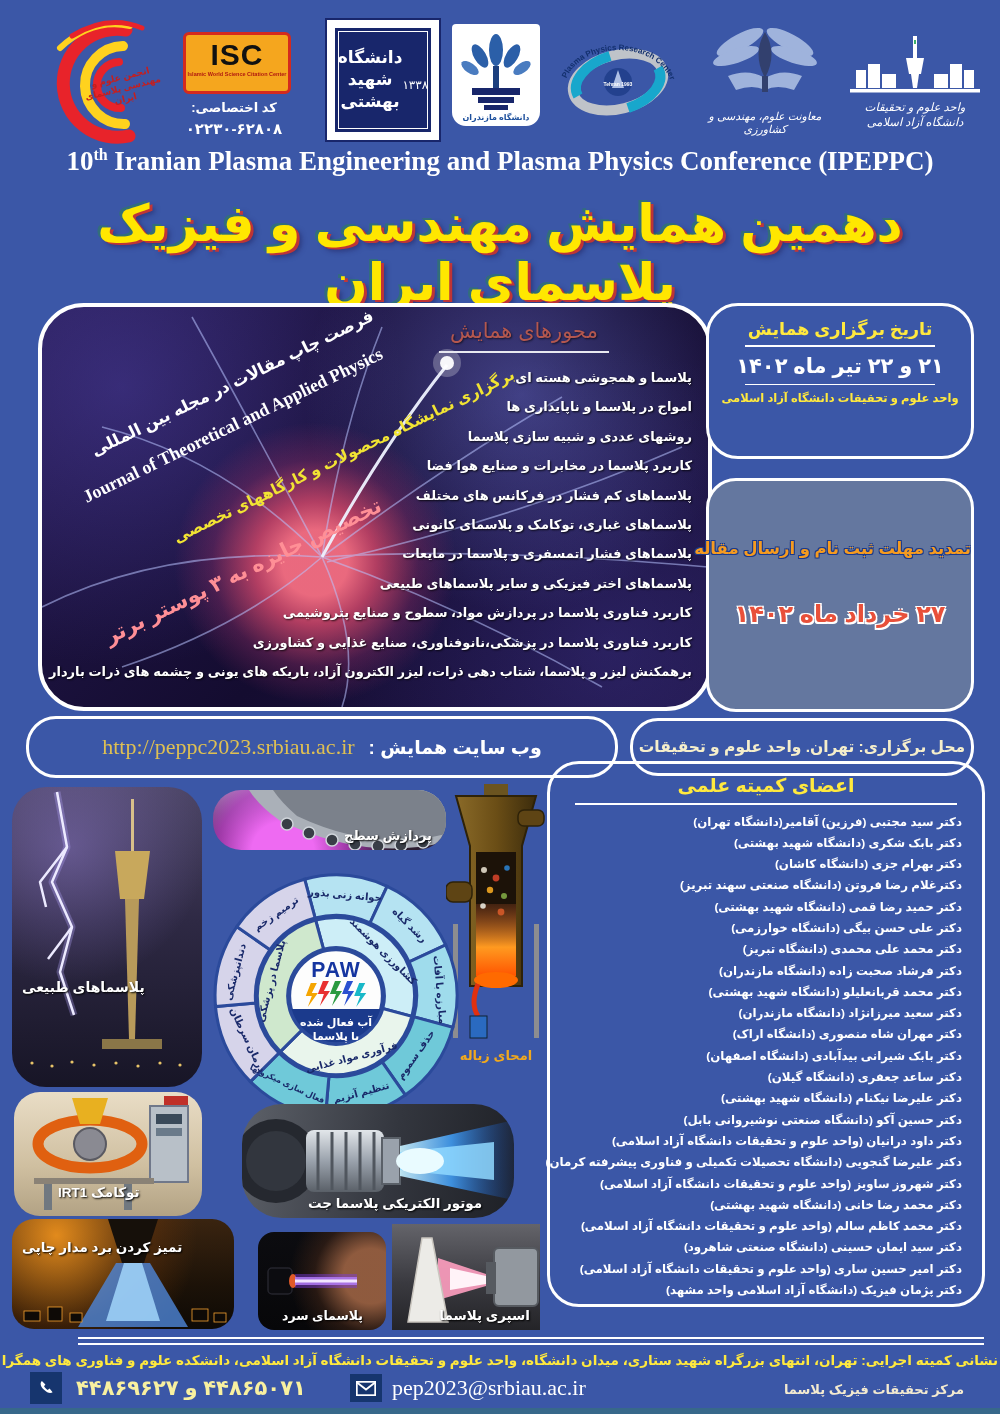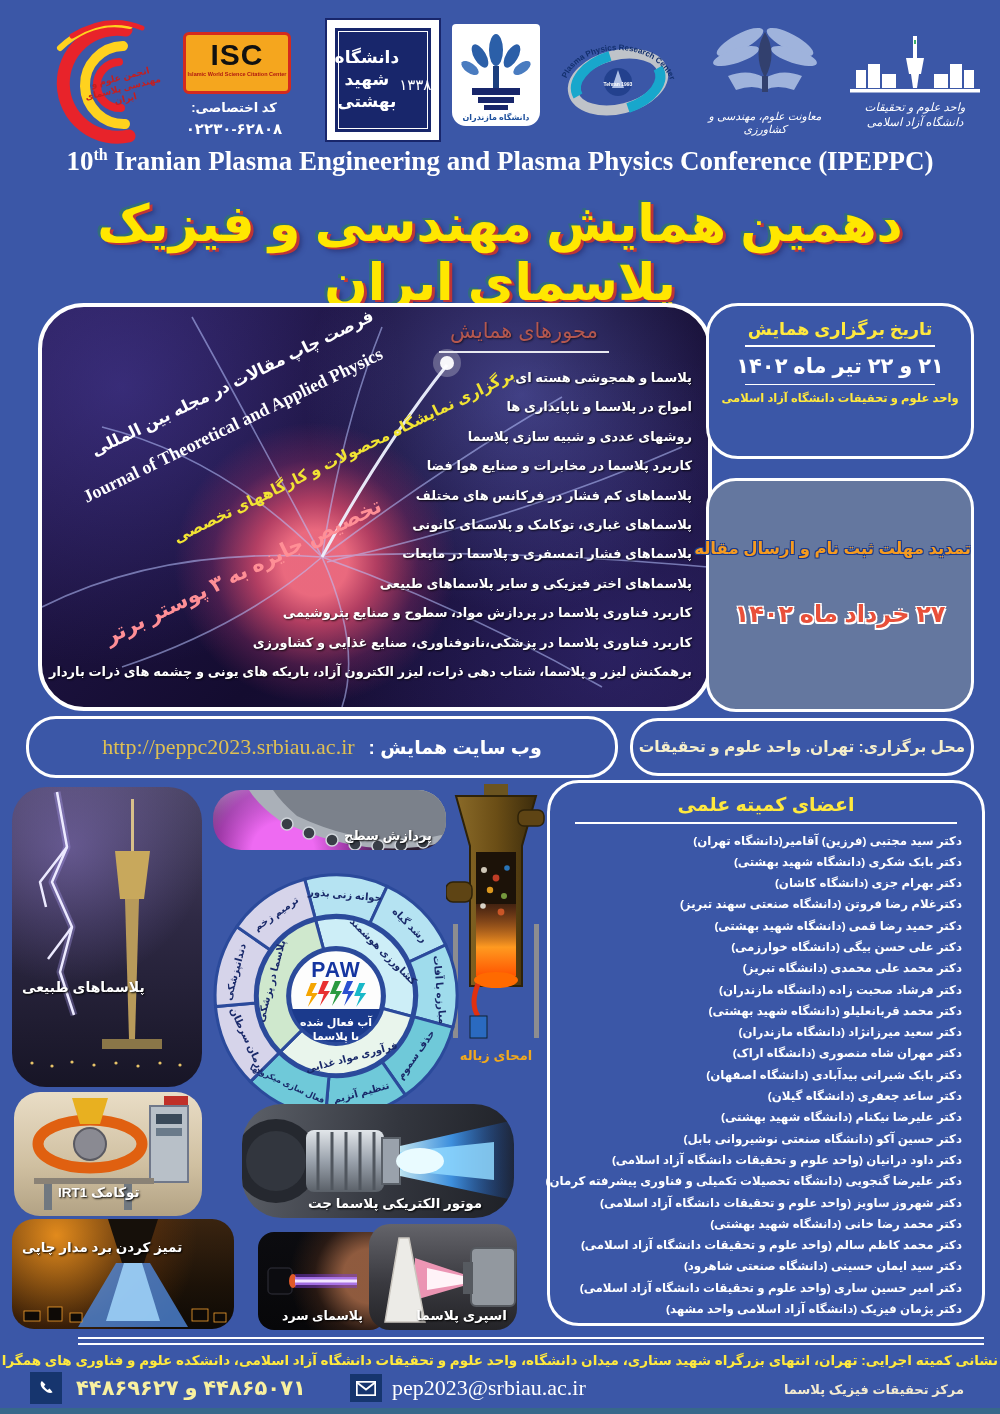--- a/index.html
+++ b/index.html
@@ -13,21 +13,21 @@
            border-radius:6px;text-align:center;}
   .isc-abbr{font-weight:bold;font-size:30px;color:#111;line-height:40px;letter-spacing:1px;}
   .isc-sub{font-size:5.5px;color:#b01810;font-weight:bold;margin-top:-4px;}
   .isc-code-label,.isc-code{position:absolute;width:140px;text-align:center;color:#fff;font-weight:bold;direction:rtl;}
   .isc-code-label{left:164px;top:100px;font-size:13px;}
   .isc-code{left:164px;top:120px;font-size:15px;letter-spacing:1px;}
   .sbu{position:absolute;left:327px;top:20px;width:106px;height:114px;background:#18266b;border:3px solid #fff;
        outline:2px solid #18266b;box-shadow:0 0 0 5px #fff inset;display:flex;flex-direction:column;align-items:center;justify-content:center;}
   .sbu-inner{border:1.5px solid #fff;width:88px;height:96px;display:flex;flex-direction:row;align-items:center;justify-content:center;text-align:center;}
   .sbu-txt{color:#fff;font-weight:bold;font-size:17px;line-height:22px;direction:rtl;}
-  .sbu-year{color:#fff;font-size:15px;margin-top:9px;}
+  .sbu-year{color:#fff;font-size:12px;margin-top:9px;}
   .maz{position:absolute;left:452px;top:24px;width:88px;height:102px;background:#fff;border-radius:4px 4px 14px 14px;overflow:hidden;}
   .maz-txt{position:absolute;left:3px;bottom:4px;width:82px;text-align:center;color:#1c4f9c;font-size:8px;font-weight:bold;direction:rtl;}
   .pprc{position:absolute;left:552px;top:28px;width:132px;height:96px;}
   .azad{position:absolute;left:698px;top:20px;width:134px;height:116px;text-align:center;}
   .azad-txt{color:#fff;font-size:11px;direction:rtl;margin-top:0px;font-style:italic;}
   .srb{position:absolute;left:842px;top:34px;width:146px;height:100px;text-align:center;}
   .srb-txt{color:#fff;font-size:11.5px;direction:rtl;line-height:15px;font-style:italic;}
   
   .title-en{position:absolute;left:0;top:146px;width:100%;text-align:center;color:#fff;
             font-family:"Liberation Serif","DejaVu Serif",serif;font-weight:bold;font-size:27px;}
@@ -87,32 +87,32 @@
   .img-tokamak{left:14px;top:1092px;width:188px;height:124px;border-radius:26px;
       background:linear-gradient(180deg,#e9ddc6 0%,#cfbfa0 60%,#b2a284 100%);}
   .img-jet{left:242px;top:1104px;width:272px;height:114px;border-radius:40px;
       background:linear-gradient(100deg,#5d6169 0%,#33363e 55%,#1e2026 100%);}
   .img-pcb{left:12px;top:1219px;width:222px;height:110px;border-radius:22px;
       background:radial-gradient(circle at 20% 15%, rgba(245,150,30,.9), rgba(120,60,10,.4) 45%, rgba(0,0,0,0) 70%),
                  linear-gradient(180deg,#3a2410 0%,#1c1208 60%,#0e0a05 100%);}
   .img-cold{left:258px;top:1232px;width:128px;height:98px;border-radius:16px;
       background:radial-gradient(circle at 88% 45%, rgba(150,95,65,.95) 0 22%, rgba(70,40,25,.5) 45%, rgba(0,0,0,0) 65%),
                  linear-gradient(180deg,#0c0c10 0%,#070709 100%);}
-  .img-spray{left:369px;top:1224px;width:148px;height:106px;border-radius:21px;
+  .img-spray{left:392px;top:1224px;width:148px;height:106px;border-radius:0;
       background:linear-gradient(180deg,#64646a 0%,#3a3a40 55%,#242428 100%);}
   .waste-wrap{left:446px;top:784px;width:100px;height:292px;overflow:visible;}
   .waste-cap{left:446px;top:1048px;width:100px;text-align:center;color:#f0a81e;font-size:13px;}
   
   .paw{left:210px;top:870px;width:252px;height:252px;}
   .paw text{font-family:"Liberation Sans","DejaVu Sans",sans-serif;font-weight:bold;fill:#1a2a6a;font-size:10px;text-anchor:middle;}
   .paw .lbl-sm{font-size:8px;}
   .paw .paw-title{font-size:21px;fill:#1535a0;letter-spacing:1px;}
   .paw .paw-center-txt{fill:#fff;font-size:11px;}
   
-  .committee{position:absolute;left:547px;top:780px;width:438px;height:546px;border:3px solid #fff;border-radius:32px;
+  .committee{position:absolute;left:547px;top:761px;width:438px;height:546px;border:3px solid #fff;border-radius:32px;
              direction:rtl;box-sizing:border-box;padding:10px 20px 0;}
   .committee-title{text-align:center;color:#ffe93e;font-weight:bold;font-size:19px;}
   .committee-hr{width:382px;height:1.5px;background:#fff;margin:6px auto 7px;}
   .member-item{color:#fff;font-weight:bold;font-size:11.8px;line-height:21.3px;white-space:nowrap;text-align:right;}
   
   .footer-sep{position:absolute;left:78px;top:1337px;width:906px;height:4px;border-top:2px solid #fff;border-bottom:2px solid #fff;}
   .footer-address{position:absolute;left:0;top:1352px;width:100%;text-align:center;color:#ffe93e;font-weight:bold;
                   font-size:13.5px;direction:rtl;}
   .footer-org{position:absolute;right:36px;top:1382px;color:#f3ead0;font-weight:bold;font-size:13px;direction:rtl;}
   .footer-email{position:absolute;left:350px;top:1374px;display:flex;align-items:center;gap:10px;}

